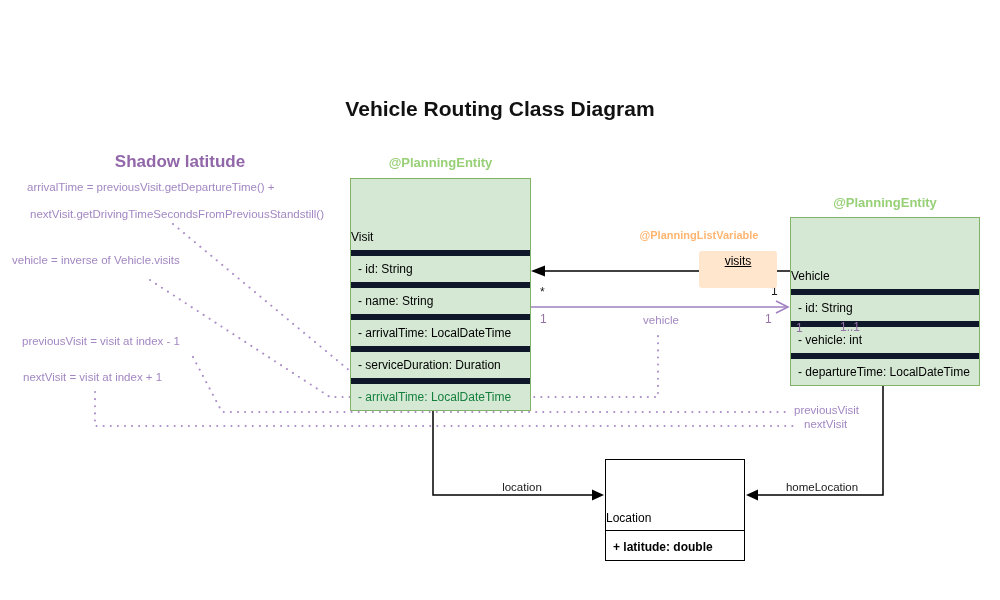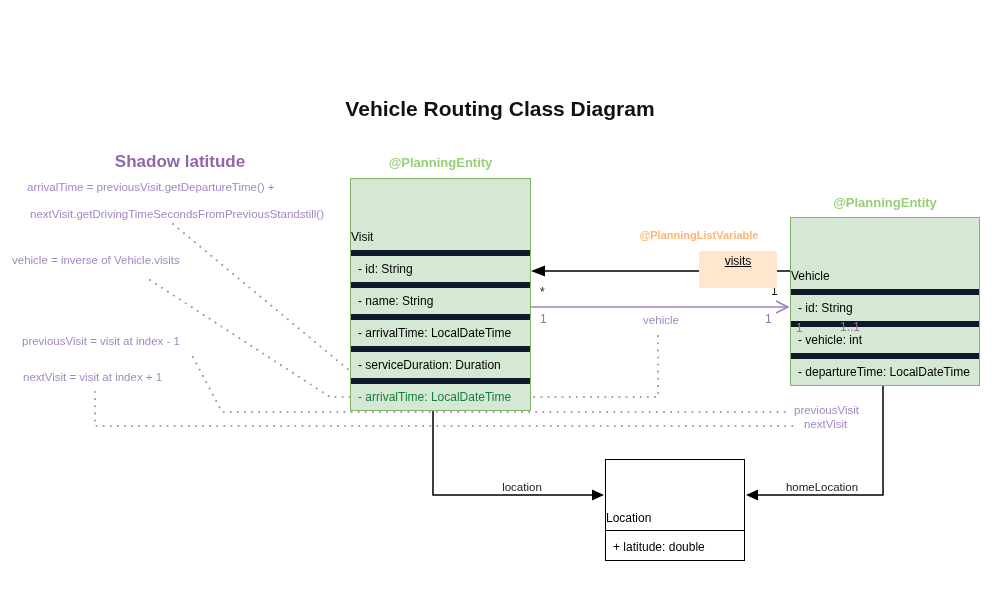--- a/index.html
+++ b/index.html
@@ -26,21 +26,21 @@
   .stereotype-orange{font-size:11px;font-weight:bold;color:#ffb570;text-align:center;}
 
   .uml-table{box-sizing:border-box;font-size:12px;color:#000;}
   .uml-table.green{background:#d5e8d4;border:1px solid #82b366;}
   .uml-table.plain{background:#ffffff;border:1px solid #000000;}
   .uml-header{height:25px;line-height:25px;margin-top:46px;}
   .green .uml-row{height:26px;line-height:26px;padding-left:7px;border-top:6px solid #0f172a;
                   white-space:nowrap;overflow:hidden;}
   .uml-row.shadow-field{color:#15803d;}
   .plain .uml-header{height:24px;line-height:24px;border-bottom:1px solid #000;}
-  .plain .uml-row{height:26px;line-height:26px;padding-left:7px;white-space:nowrap;}
+  .plain .uml-row{height:26px;line-height:26px;padding-left:7px;white-space:nowrap;font-weight:bold;}
 
   .badge-visits{
     left:699px;top:251px;width:78px;height:37px;line-height:21px;
     background:#ffe6cc;border-radius:3px;text-align:center;font-size:12px;color:#000;text-decoration:underline;
   }
   .mult{font-size:12px;white-space:nowrap;}
   .mult.black{color:#1a1a1a;}
   .mult.purple{color:#9673a6;}
   .edge-label-black{font-size:11.5px;color:#1a1a1a;text-align:center;white-space:nowrap;}
   .edge-label-purple{font-size:11.5px;color:#a287c2;white-space:nowrap;}

